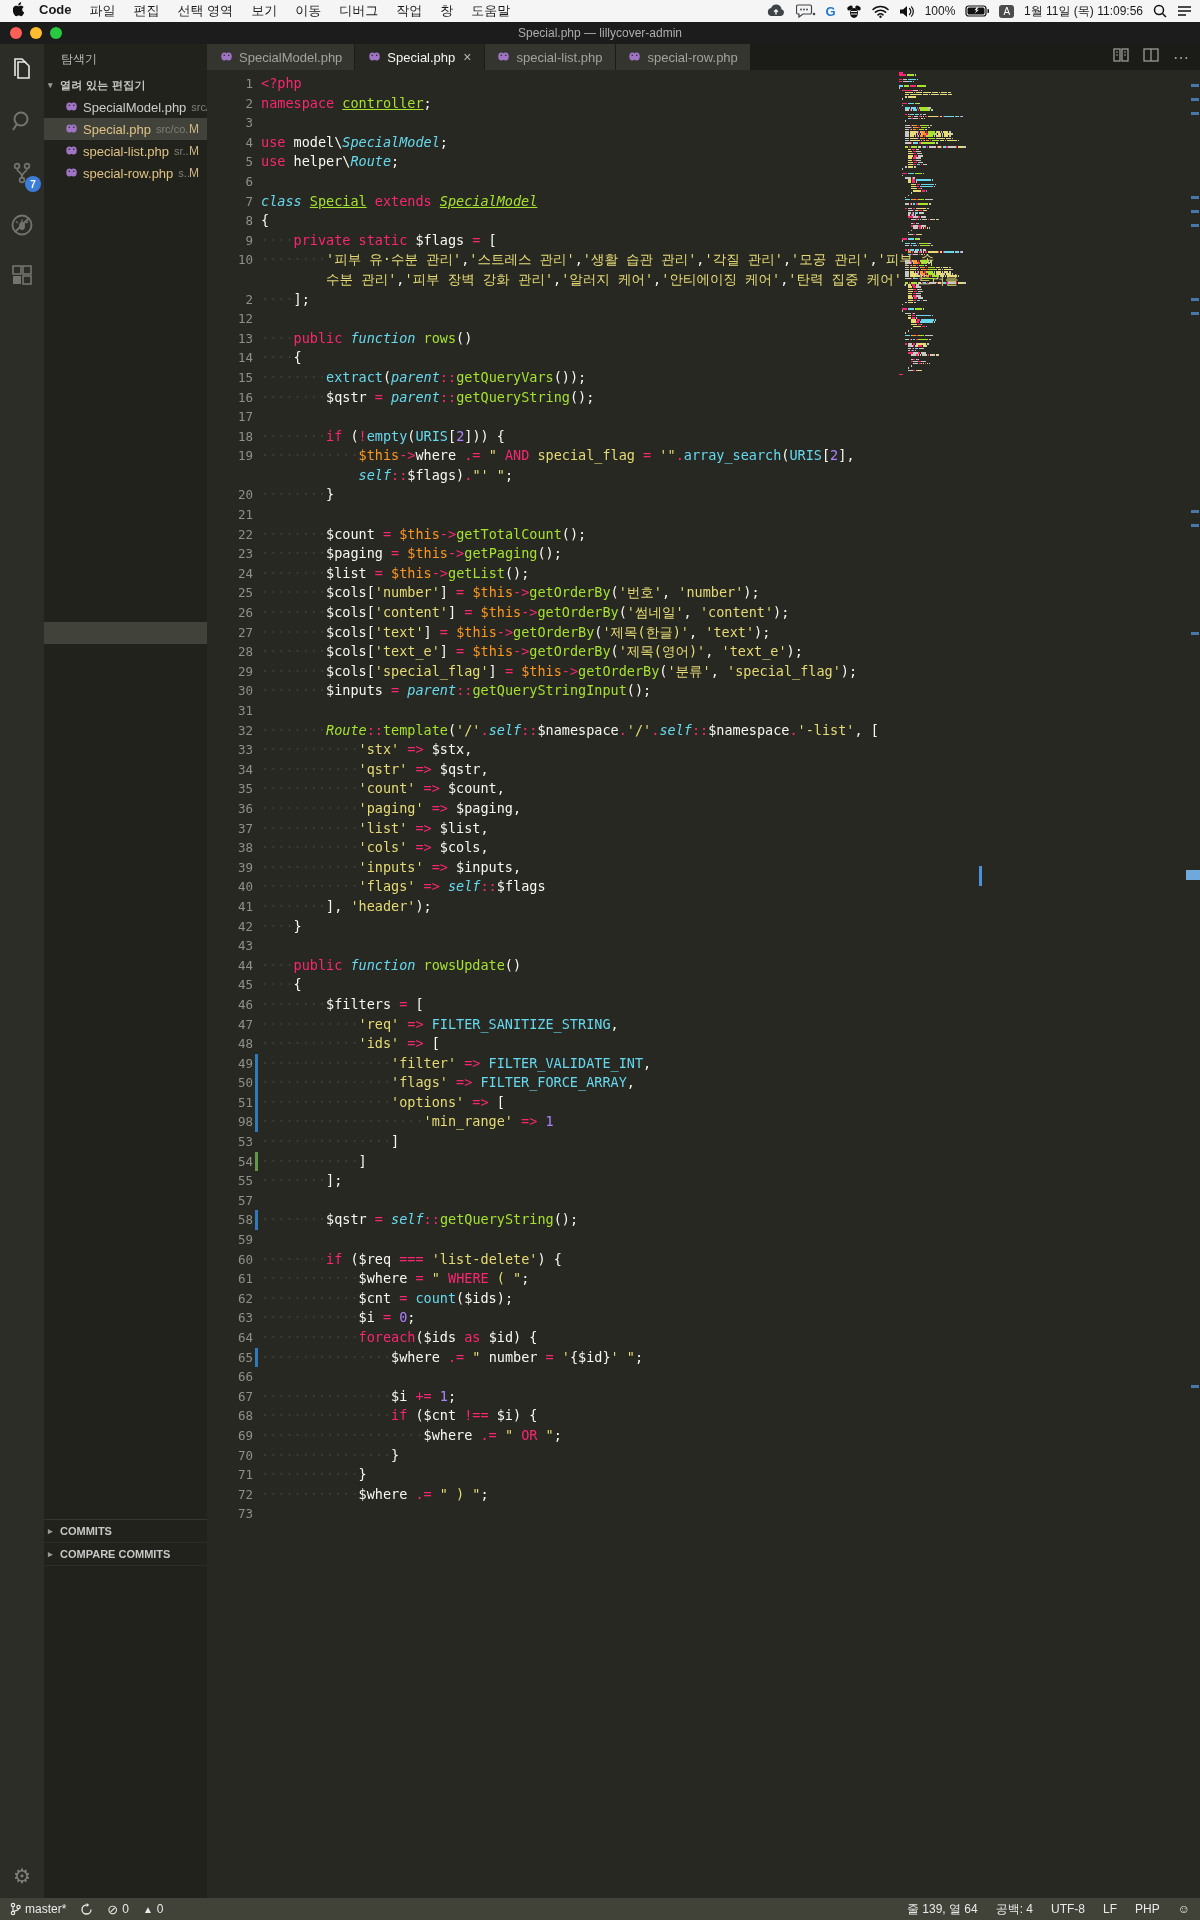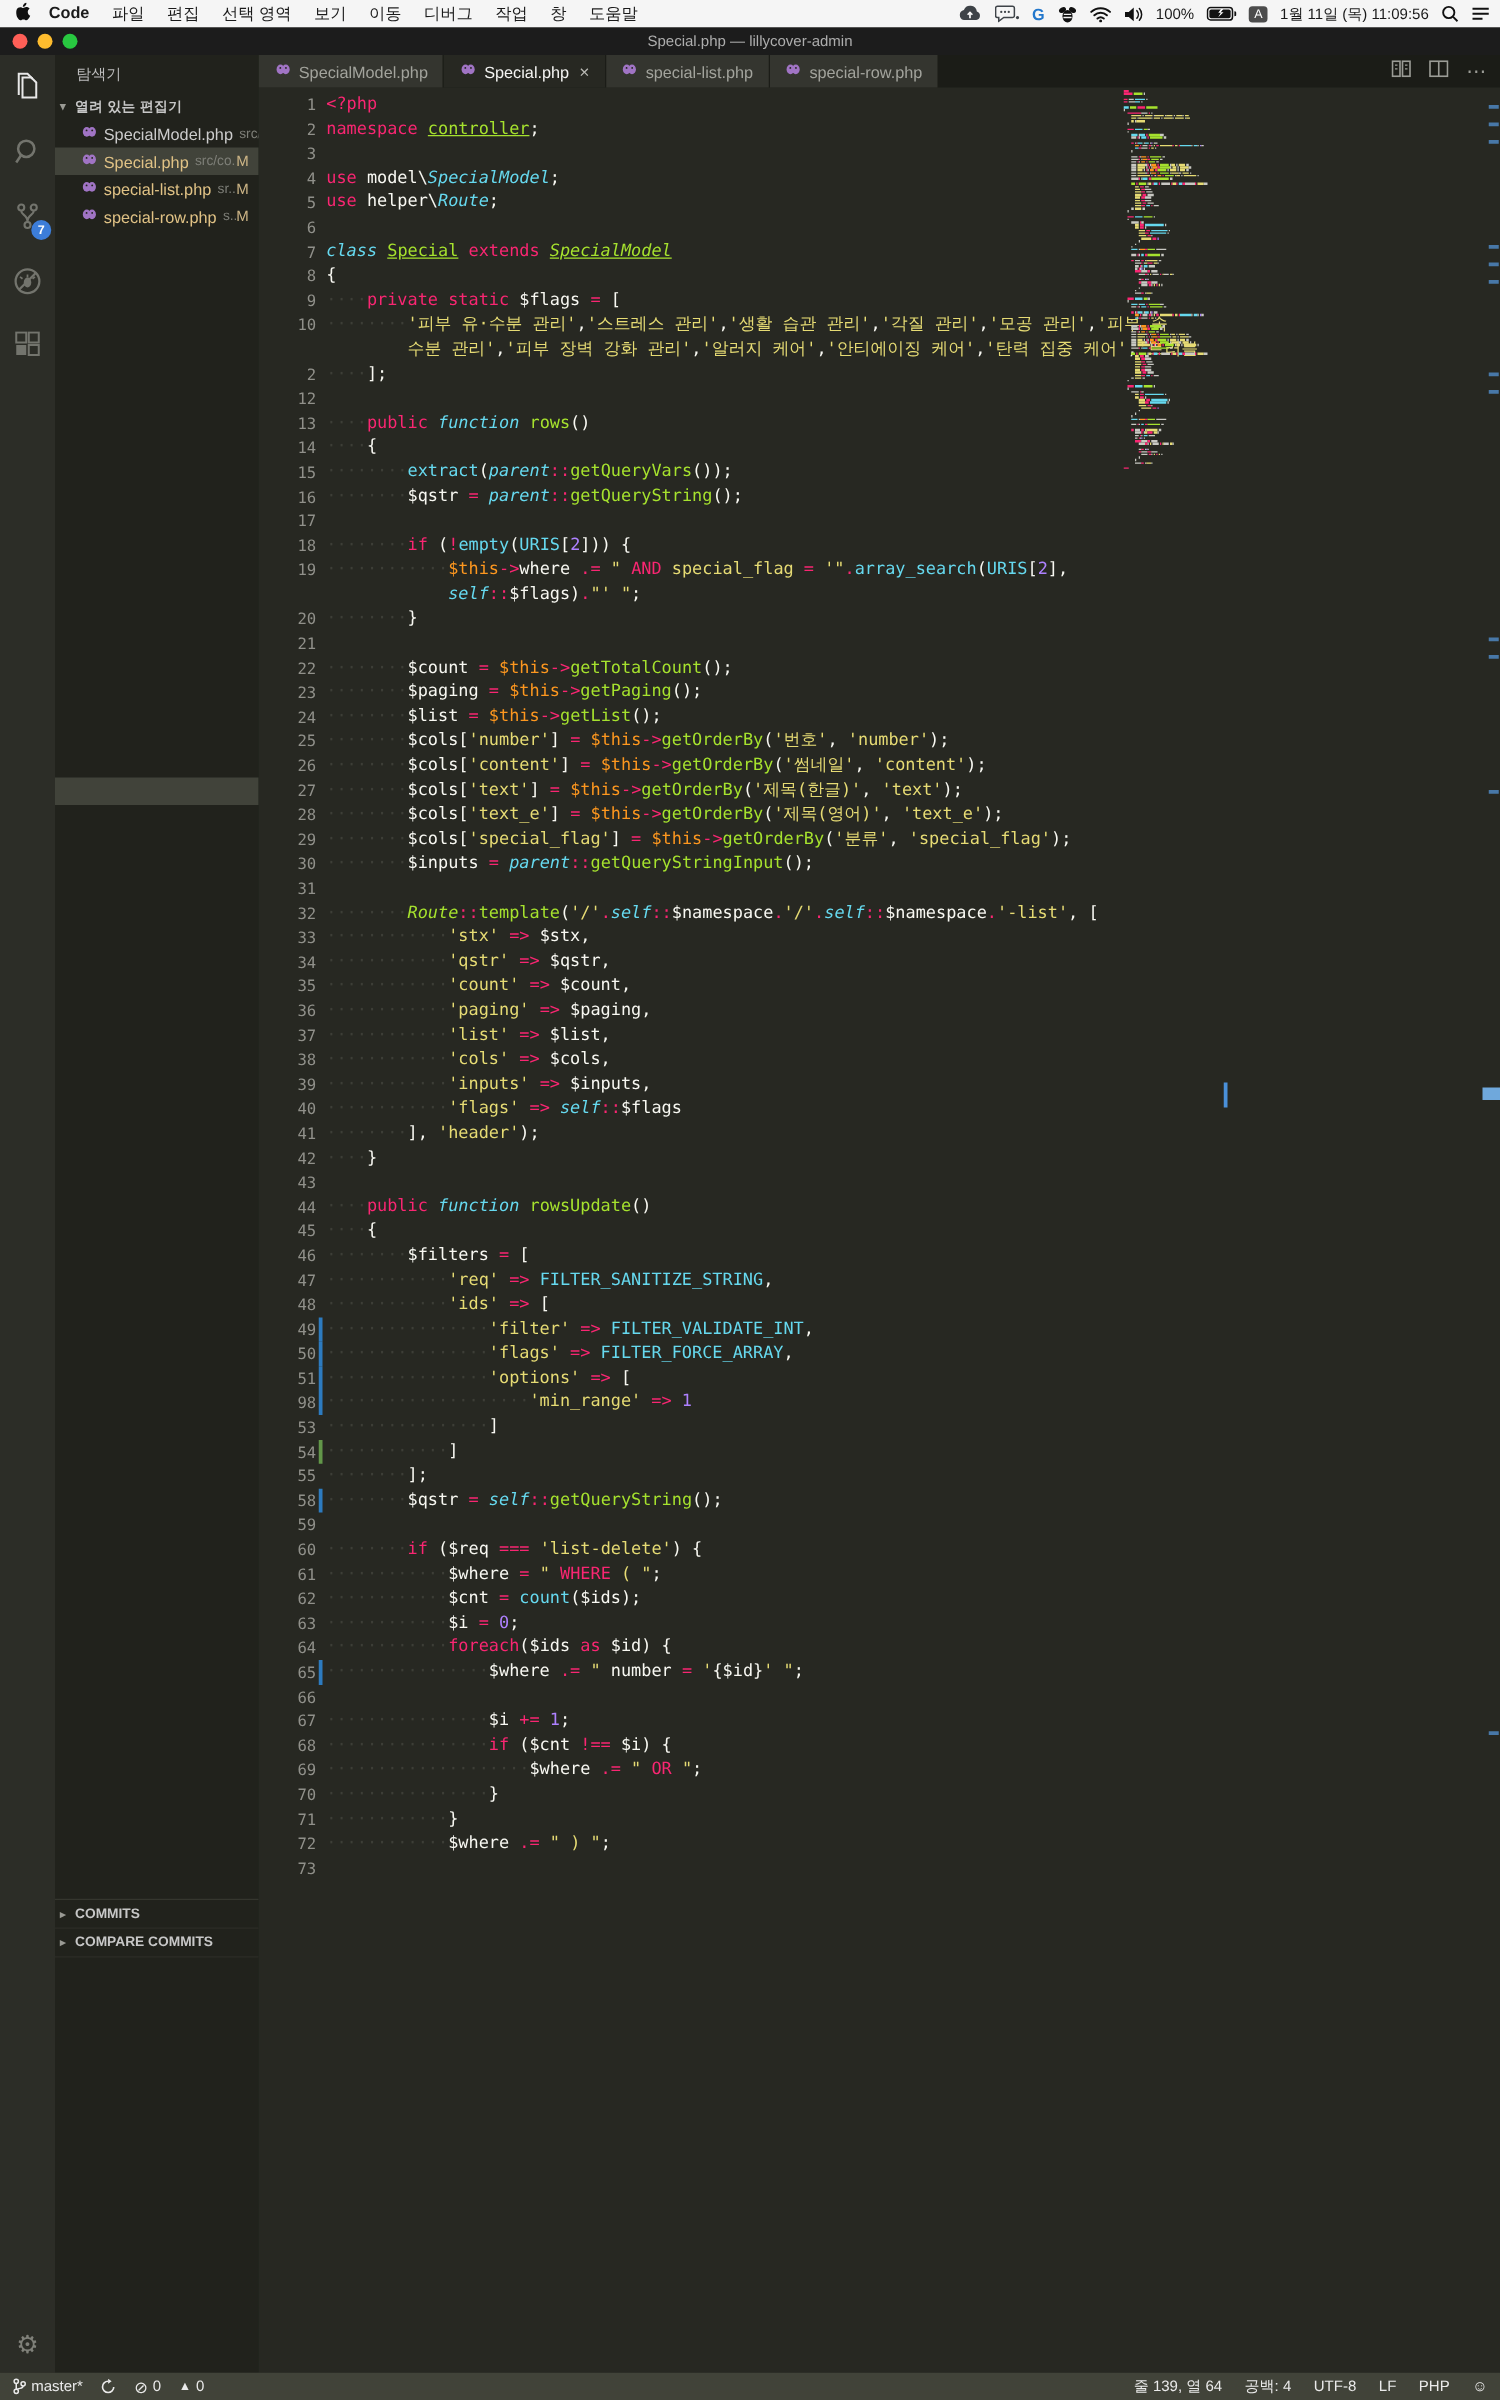--- a/index.html
+++ b/index.html
@@ -469,20 +469,21 @@
           <div class="crow"><span class="lnum">46</span><span class="gmark"></span><span class="ctext"><span class="tk ws">········</span><span class="tk w">$filters </span><span class="tk p">=</span><span class="tk w"> [</span></span></div>
           <div class="crow"><span class="lnum">47</span><span class="gmark"></span><span class="ctext"><span class="tk ws">············</span><span class="tk y">'req'</span><span class="tk p"> =&gt; </span><span class="tk c">FILTER_SANITIZE_STRING</span><span class="tk w">,</span></span></div>
           <div class="crow"><span class="lnum">48</span><span class="gmark"></span><span class="ctext"><span class="tk ws">············</span><span class="tk y">'ids'</span><span class="tk p"> =&gt; </span><span class="tk w">[</span></span></div>
           <div class="crow"><span class="lnum">49</span><span class="gmark blue"></span><span class="ctext"><span class="tk ws">················</span><span class="tk y">'filter'</span><span class="tk p"> =&gt; </span><span class="tk c">FILTER_VALIDATE_INT</span><span class="tk w">,</span></span></div>
           <div class="crow"><span class="lnum">50</span><span class="gmark blue"></span><span class="ctext"><span class="tk ws">················</span><span class="tk y">'flags'</span><span class="tk p"> =&gt; </span><span class="tk c">FILTER_FORCE_ARRAY</span><span class="tk w">,</span></span></div>
           <div class="crow"><span class="lnum">51</span><span class="gmark blue"></span><span class="ctext"><span class="tk ws">················</span><span class="tk y">'options'</span><span class="tk p"> =&gt; </span><span class="tk w">[</span></span></div>
           <div class="crow"><span class="lnum">98</span><span class="gmark blue"></span><span class="ctext"><span class="tk ws">····················</span><span class="tk y">'min_range'</span><span class="tk p"> =&gt; </span><span class="tk pu">1</span></span></div>
           <div class="crow"><span class="lnum">53</span><span class="gmark"></span><span class="ctext"><span class="tk ws">················</span><span class="tk w">]</span></span></div>
           <div class="crow"><span class="lnum">54</span><span class="gmark green"></span><span class="ctext"><span class="tk ws">············</span><span class="tk w">]</span></span></div>
           <div class="crow"><span class="lnum">55</span><span class="gmark"></span><span class="ctext"><span class="tk ws">········</span><span class="tk w">];</span></span></div>
+          <div class="crow"><span class="lnum">57</span><span class="gmark"></span><span class="ctext"></span></div>
           <div class="crow"><span class="lnum">58</span><span class="gmark blue"></span><span class="ctext"><span class="tk ws">········</span><span class="tk w">$qstr </span><span class="tk p">=</span><span class="tk w"> </span><span class="tk ci">self</span><span class="tk p">::</span><span class="tk g">getQueryString</span><span class="tk w">();</span></span></div>
           <div class="crow"><span class="lnum">59</span><span class="gmark"></span><span class="ctext"></span></div>
           <div class="crow"><span class="lnum">60</span><span class="gmark"></span><span class="ctext"><span class="tk ws">········</span><span class="tk p">if </span><span class="tk w">($req </span><span class="tk p">===</span><span class="tk w"> </span><span class="tk y">'list-delete'</span><span class="tk w">) {</span></span></div>
           <div class="crow"><span class="lnum">61</span><span class="gmark"></span><span class="ctext"><span class="tk ws">············</span><span class="tk w">$where </span><span class="tk p">=</span><span class="tk w"> </span><span class="tk y">" </span><span class="tk p">WHERE</span><span class="tk y"> ( "</span><span class="tk w">;</span></span></div>
           <div class="crow"><span class="lnum">62</span><span class="gmark"></span><span class="ctext"><span class="tk ws">············</span><span class="tk w">$cnt </span><span class="tk p">=</span><span class="tk w"> </span><span class="tk c">count</span><span class="tk w">($ids);</span></span></div>
           <div class="crow"><span class="lnum">63</span><span class="gmark"></span><span class="ctext"><span class="tk ws">············</span><span class="tk w">$i </span><span class="tk p">=</span><span class="tk w"> </span><span class="tk pu">0</span><span class="tk w">;</span></span></div>
           <div class="crow"><span class="lnum">64</span><span class="gmark"></span><span class="ctext"><span class="tk ws">············</span><span class="tk p">foreach</span><span class="tk w">($ids </span><span class="tk p">as</span><span class="tk w"> $id) {</span></span></div>
           <div class="crow"><span class="lnum">65</span><span class="gmark blue"></span><span class="ctext"><span class="tk ws">················</span><span class="tk w">$where </span><span class="tk p">.=</span><span class="tk w"> </span><span class="tk y">" </span><span class="tk w">number </span><span class="tk p">= </span><span class="tk y">'</span><span class="tk w">{$id}</span><span class="tk y">' "</span><span class="tk w">;</span></span></div>
           <div class="crow"><span class="lnum">66</span><span class="gmark"></span><span class="ctext"></span></div>
           <div class="crow"><span class="lnum">67</span><span class="gmark"></span><span class="ctext"><span class="tk ws">················</span><span class="tk w">$i </span><span class="tk p">+=</span><span class="tk w"> </span><span class="tk pu">1</span><span class="tk w">;</span></span></div>

